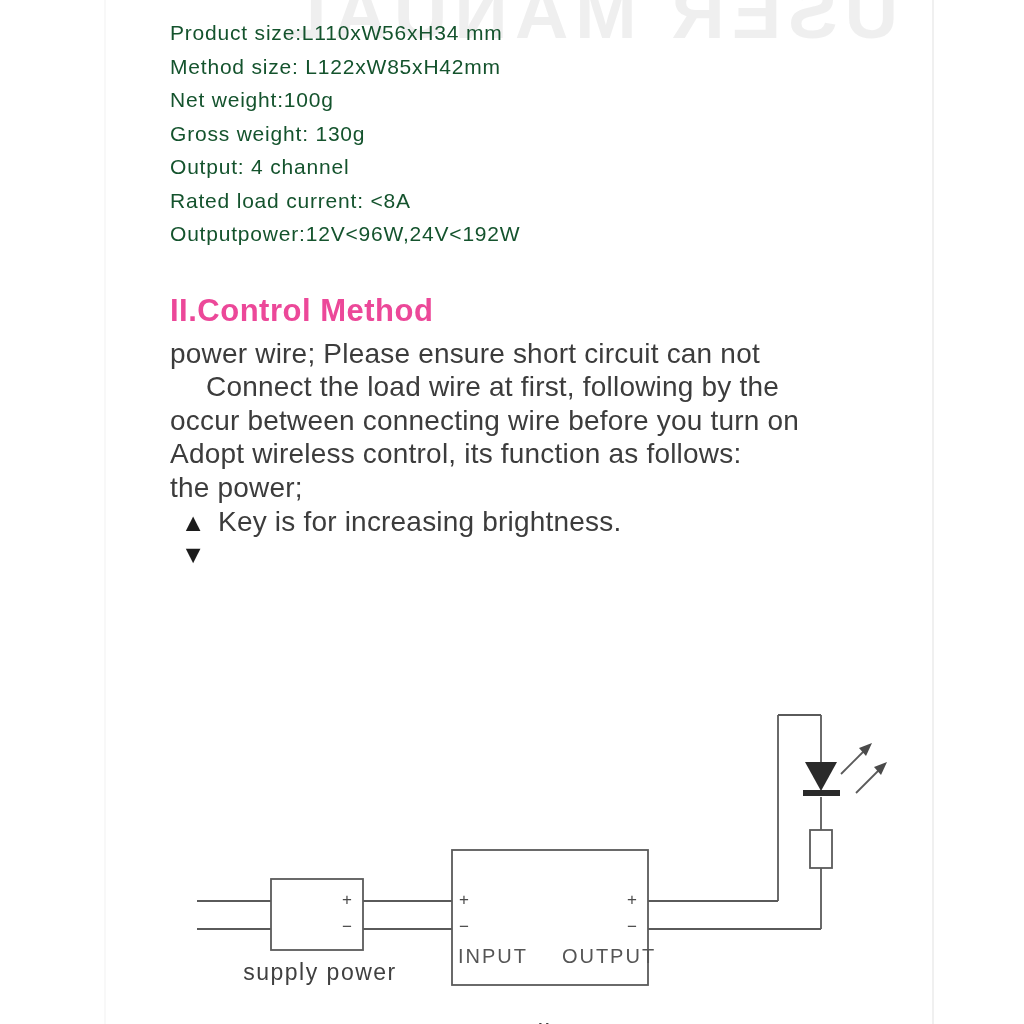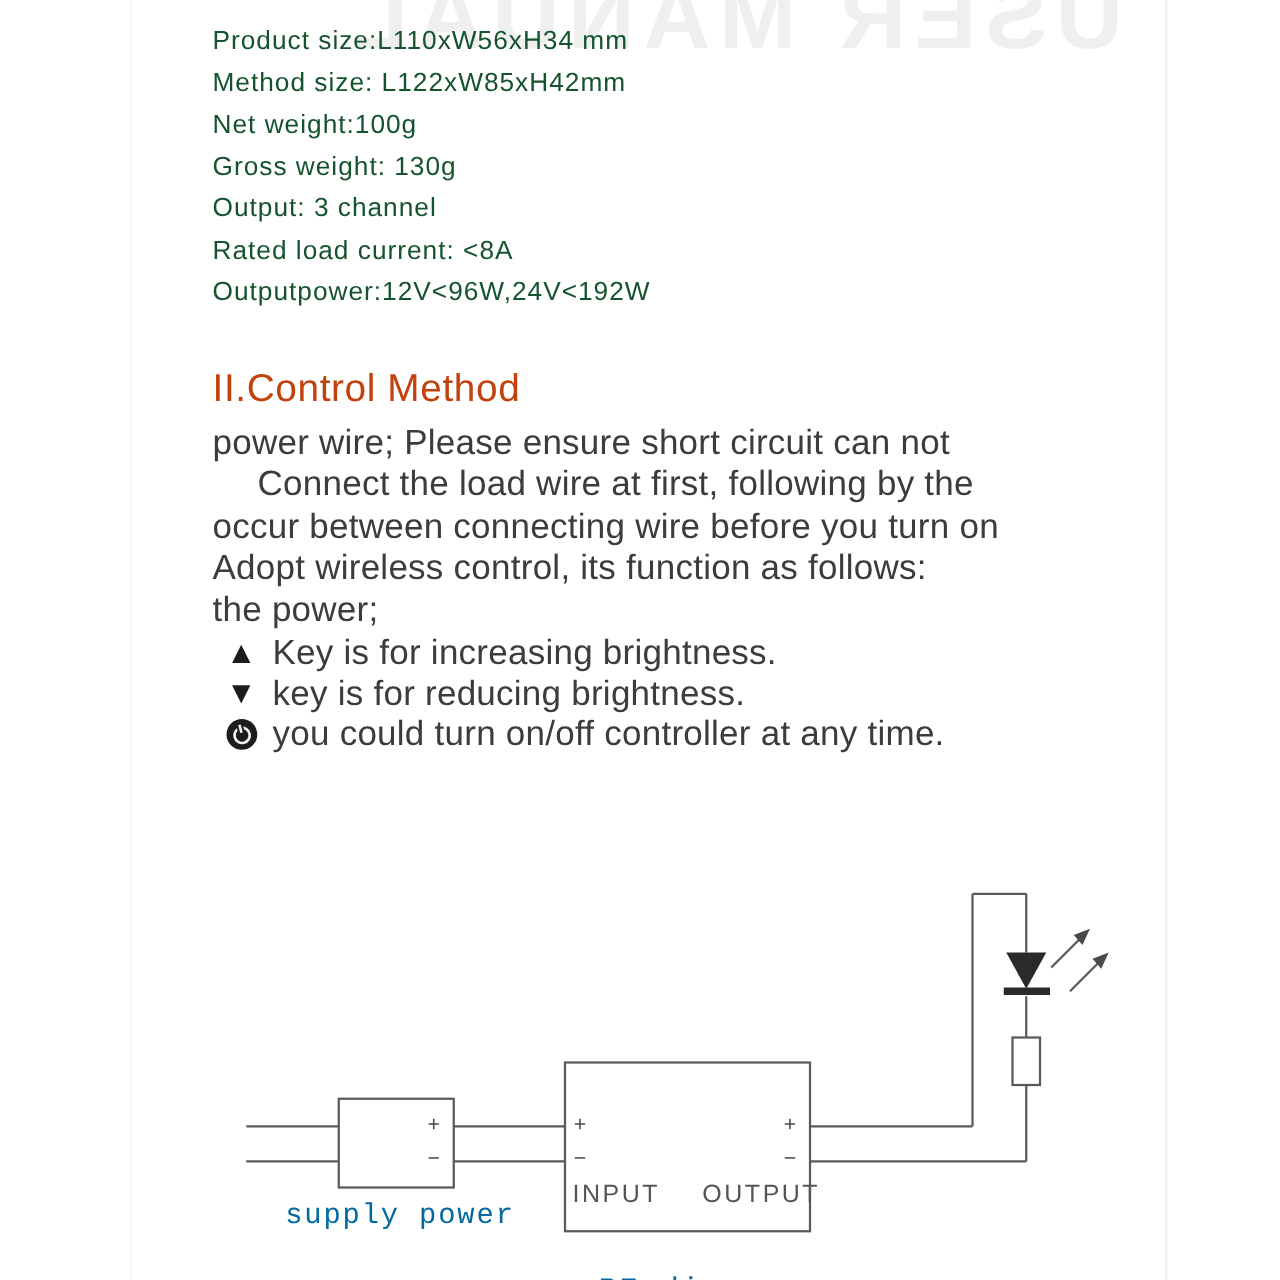--- a/index.html
+++ b/index.html
@@ -23,21 +23,21 @@
     user-select: none;
   }
 
   
   .content { position: absolute; left: 170px; top: 16px; width: 740px; }
   .spec-line {
     font-size: 21px; line-height: 33.5px; letter-spacing: 0.8px;
     color: #14532d; white-space: nowrap;
   }
   .heading {
-    font-size: 31px; font-weight: normal; color: #c2410c;
+    font-size: 31px; font-weight: bold; color: #ec4899;
     letter-spacing: 0.5px; margin: 42px 0 8px 0; white-space: nowrap;
   }
   .heading-diagram { margin-top: 31px; font-size: 32px; }
   .para-line {
     font-size: 28px; line-height: 33.5px; color: #3c3c3c;
     letter-spacing: 0.2px; white-space: nowrap;
   }
   .para-line.indent { text-indent: 36px; }
   .bullets { margin-top: 2px; }
   .bullet-row { display: flex; align-items: center; height: 32.5px; padding-left: 8px; }
@@ -50,38 +50,38 @@
 
   
   .diagram { position: absolute; left: 0; top: 694px; width: 1024px; height: 330px; }
   .diagram svg { position: absolute; left: 0; top: 0; }
   .dlabel {
     position: absolute; transform: translate(-50%, -50%);
     color: #4f4f4f; white-space: nowrap;
   }
   .sign { font-size: 17px; color: #4a4a4a; }
   .port-label { font-size: 20px; letter-spacing: 2px; color: #555; }
-  .box-label { font-size: 23px; letter-spacing: 1.5px; color: #0369a1; font-family: Liberation Mono, monospace; }
+  .box-label { font-size: 23px; letter-spacing: 1.5px; color: #404040; }
   .box-label.rf { font-size: 25px; margin-top: 31px; }
 </style>
 </head>
 <body>
 
 <div class="watermark">USER MANUAL</div>
 <div class="edge edge-left"></div>
 <div class="edge edge-right"></div>
 
 <div class="content">
 
   <div class="specs">
     <div class="spec-line">Product size:L110xW56xH34 mm</div>
     <div class="spec-line">Method size: L122xW85xH42mm</div>
     <div class="spec-line">Net weight:100g</div>
     <div class="spec-line">Gross weight: 130g</div>
-    <div class="spec-line">Output: 3 channel</div>
+    <div class="spec-line">Output: 4 channel</div>
     <div class="spec-line">Rated load current: &lt;8A</div>
     <div class="spec-line">Outputpower:12V&lt;96W,24V&lt;192W</div>
   </div>
 
   <div class="heading">II.Control Method</div>
 
   <div class="para">
     <div class="para-line">power wire; Please ensure short circuit can not</div>
     <div class="para-line indent">Connect the load wire at first, following by the</div>
     <div class="para-line">occur between connecting wire before you turn on</div>
@@ -93,34 +93,20 @@
     <div class="bullet-row">
       <span class="bullet-icon">
           <span class="tri">▲</span>
         </span>
       <span class="bullet-text">Key is for increasing brightness.</span>
     </div>
     <div class="bullet-row">
       <span class="bullet-icon">
           <span class="tri">▼</span>
         </span>
-      <span class="bullet-text">key is for reducing brightness.</span>
-    </div>
-    <div class="bullet-row">
-      <span class="bullet-icon">
-        <svg width="27" height="27" viewBox="0 0 27 27" aria-hidden="true">
-          <circle cx="13.5" cy="13.5" r="12.3" fill="#1d1d1d"></circle>
-          <g transform="rotate(-14 13.5 13.5)">
-            <circle cx="13.5" cy="14.3" r="6.1" fill="none" stroke="#f2f2f2" stroke-width="2.1"></circle>
-            <rect x="10.9" y="4.6" width="5.2" height="5.6" fill="#1d1d1d"></rect>
-            <line x1="13.5" y1="5.6" x2="13.5" y2="12.2" stroke="#f2f2f2" stroke-width="2.1"></line>
-          </g>
-        </svg>
-      </span>
-      <span class="bullet-text">you could turn on/off controller at any time.</span>
     </div>
   </div>
 
 
 </div>
 
 <div class="diagram">
   <svg width="1024" height="330" viewBox="0 0 1024 330">
     <g stroke="#5a5a5a" stroke-width="1.8" fill="none">
 

